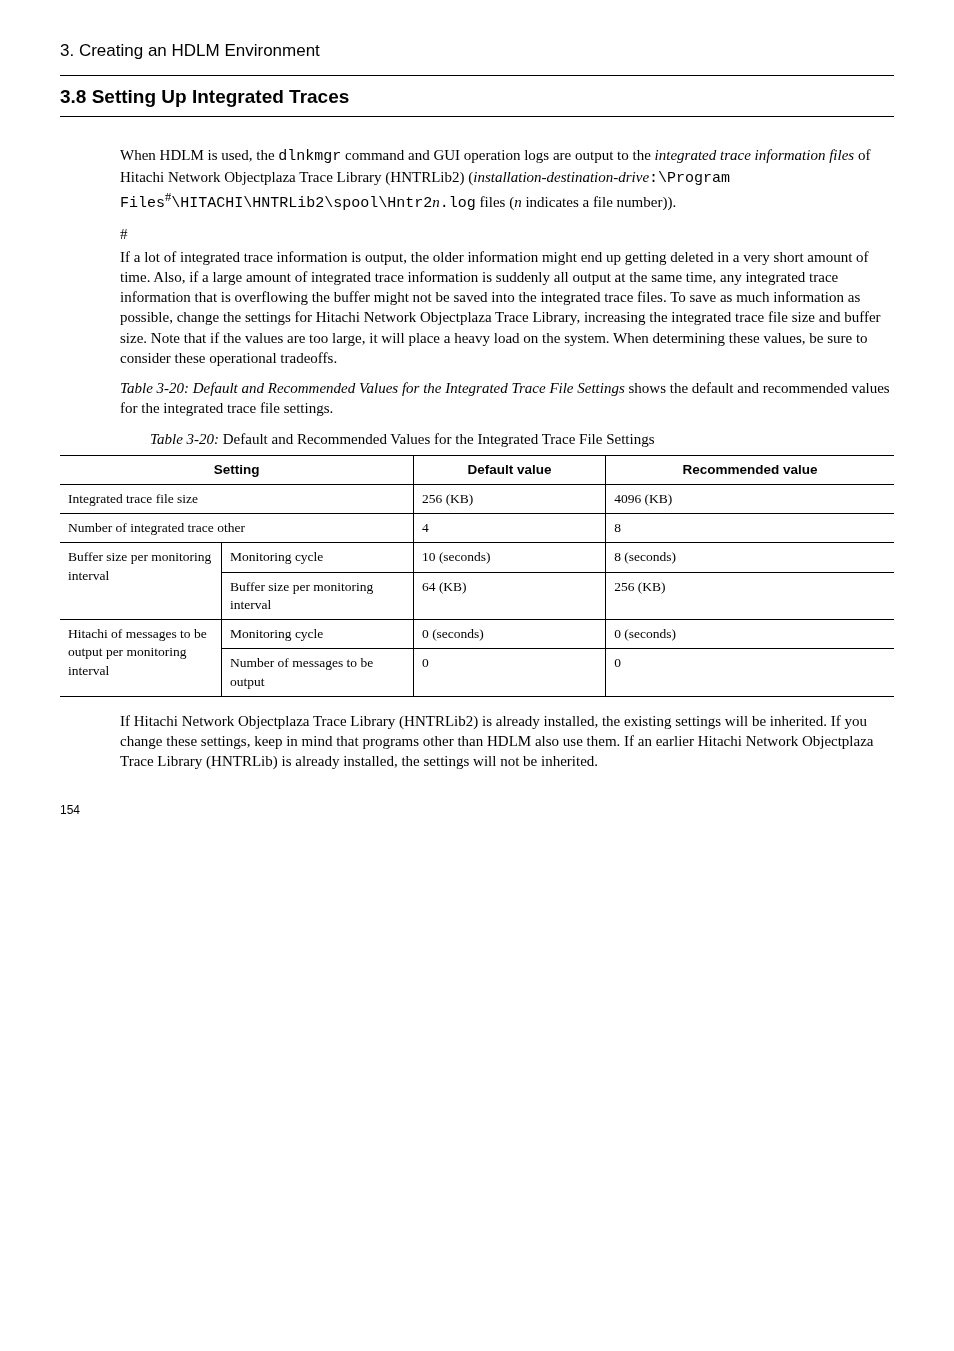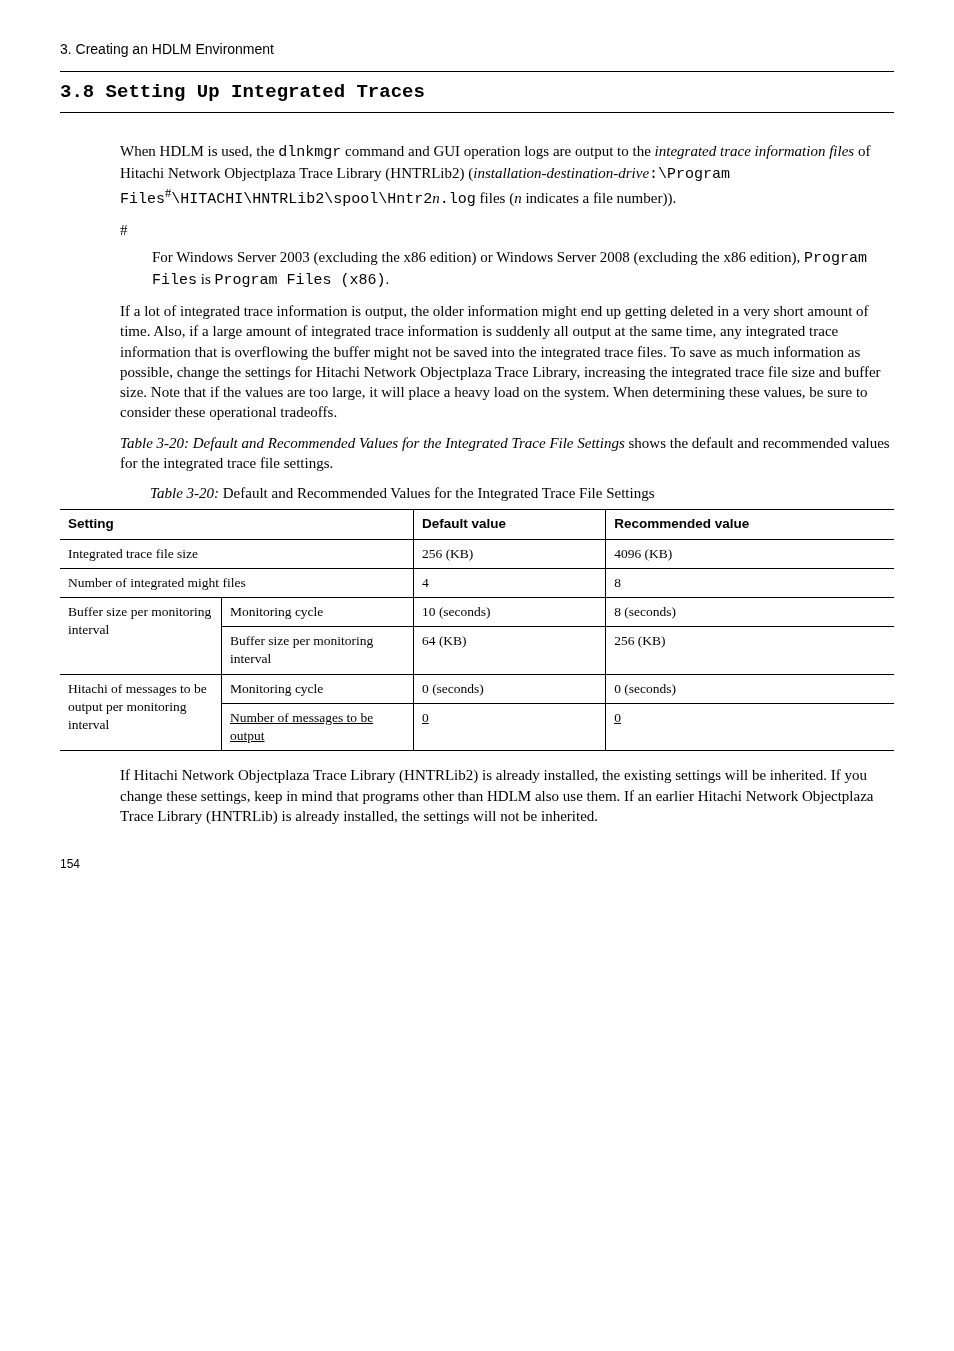--- a/index.html
+++ b/index.html
@@ -8,31 +8,31 @@
     color: #000;
     background: #fff;
     margin: 0;
     padding: 40px 60px;
     width: 954px;
     box-sizing: border-box;
     line-height: 1.35;
   }
   .header-small {
     font-family: Arial, Helvetica, sans-serif;
-    font-size: 14px;
+    font-size: 17px;
     color: #000;
     margin-bottom: 12px;
   }
   hr.rule {
     border: none;
     border-top: 1.2px solid #000;
     margin: 0;
   }
   h2.section-title {
-    font-family: Liberation Mono, monospace;
+    font-family: Liberation Sans, sans-serif;
     font-weight: bold;
     font-size: 19px;
     margin: 8px 0 6px 0;
   }
   .body-block {
     margin-left: 60px;
     margin-top: 28px;
   }
   p { margin: 0 0 2px 0; }
   .para-gap { margin-bottom: 10px; }
@@ -49,41 +49,41 @@
   }
   table.settings {
     width: 100%;
     border-collapse: collapse;
     font-size: 13.5px;
     margin-top: 4px;
   }
   table.settings th {
     font-family: Arial, Helvetica, sans-serif;
     font-weight: bold;
-    text-align: left;
+    text-align: center;
     border-top: 1.5px solid #000;
     border-bottom: 1.5px solid #000;
     border-left: 0.7px solid #000;
     border-right: 0.7px solid #000;
     padding: 5px 8px;
   }
   table.settings th:first-child { border-left: none; }
   table.settings th:last-child { border-right: none; }
   table.settings td {
     border-top: 0.7px solid #000;
     border-bottom: 0.7px solid #000;
     border-left: 0.7px solid #000;
     border-right: 0.7px solid #000;
     padding: 5px 8px;
     vertical-align: top;
     font-family: "Times New Roman", Times, serif;
   }
   table.settings td.no-left { border-left: none; }
   table.settings td.no-right { border-right: none; }
-  table.settings tr.last-row td { border-bottom: 1.5px solid #000; text-decoration: underline; }
+  table.settings tr.last-row td { border-bottom: 1.5px solid #000; }
   .page-num {
     font-family: Arial, Helvetica, sans-serif;
     font-size: 12px;
     margin-top: 30px;
   }
 </style>
 </head>
 <body>
 
 <div class="header-small">3.  Creating an HDLM Environment</div>
@@ -95,23 +95,20 @@
 <div class="body-block">
 
   <p class="para-gap">
     <span>When HDLM is used, the </span><span class="mono">dlnkmgr</span><span> command and GUI operation logs are output to the </span><span class="italic">integrated trace information files</span><span> of Hitachi Network Objectplaza Trace Library (HNTRLib2) (</span><span class="italic">installation-destination-drive</span><span class="mono">:\Program</span>
     <br>
     <span class="mono">Files</span><sup>#</sup><span class="mono">\HITACHI\HNTRLib2\spool\Hntr2</span><span class="italic">n</span><span class="mono">.log</span><span> files (</span><span class="italic">n</span><span> indicates a file number)).</span>
   </p>
 
   <p>#</p>
 
-  <p class="indent">
-    <span>For Windows Server 2003 (excluding the x86 edition) or Windows Server 2008 (excluding the x86 edition), </span><span class="mono">Program Files</span><span> is </span><span class="mono">Program Files (x86)</span><span>.</span>
-  </p>
 
   <p class="para-gap">If a lot of integrated trace information is output, the older information might end up getting deleted in a very short amount of time. Also, if a large amount of integrated trace information is suddenly all output at the same time, any integrated trace information that is overflowing the buffer might not be saved into the integrated trace files. To save as much information as possible, change the settings for Hitachi Network Objectplaza Trace Library, increasing the integrated trace file size and buffer size. Note that if the values are too large, it will place a heavy load on the system. When determining these values, be sure to consider these operational tradeoffs.</p>
 
   <p class="para-gap">
     <span class="italic">Table  3-20:  Default and Recommended Values for the Integrated Trace File Settings</span><span> shows the default and recommended values for the integrated trace file settings.</span>
   </p>
 
   <p class="table-caption">
     <span class="italic">Table  3-20:</span><span>  Default and Recommended Values for the Integrated Trace File Settings</span>
   </p>
@@ -125,21 +122,21 @@
       <th>Recommended value</th>
     </tr>
   </thead>
   <tbody>
     <tr>
       <td colspan="2" class="no-left">Integrated trace file size</td>
       <td>256 (KB)</td>
       <td class="no-right">4096 (KB)</td>
     </tr>
     <tr>
-      <td colspan="2" class="no-left">Number of integrated might files</td>
+      <td colspan="2" class="no-left">Number of integrated trace other</td>
       <td>4</td>
       <td class="no-right">8</td>
     </tr>
     <tr>
       <td rowspan="2" class="no-left" style="width:145px">Buffer size per monitoring interval</td>
       <td style="width:175px">Monitoring cycle</td>
       <td>10 (seconds)</td>
       <td class="no-right">8 (seconds)</td>
     </tr>
     <tr>

